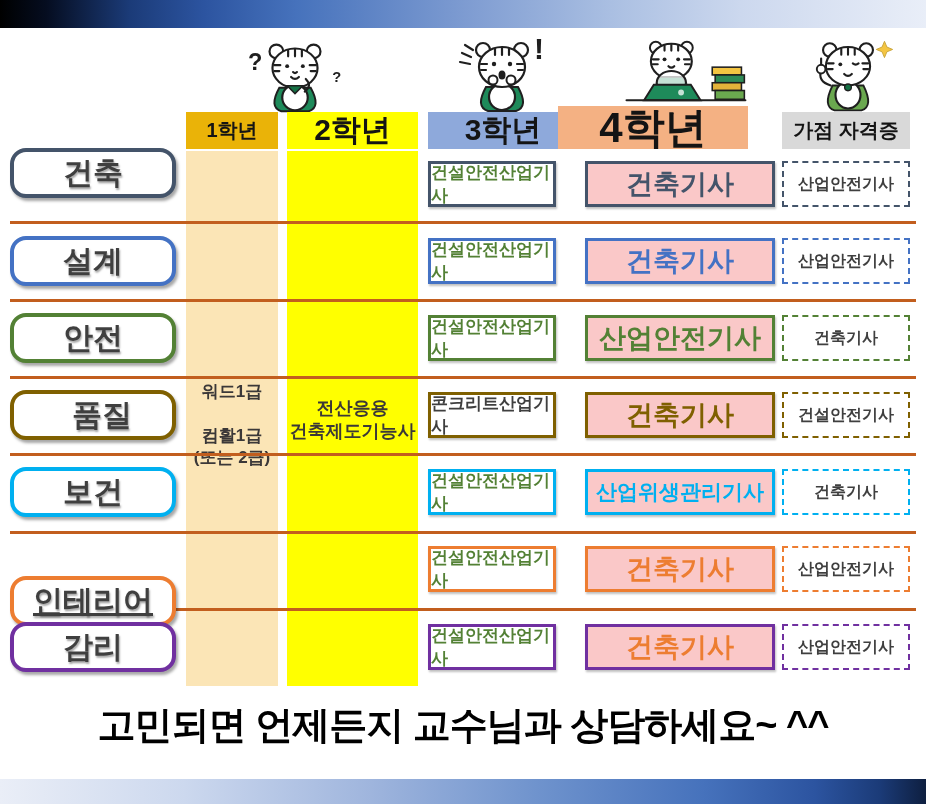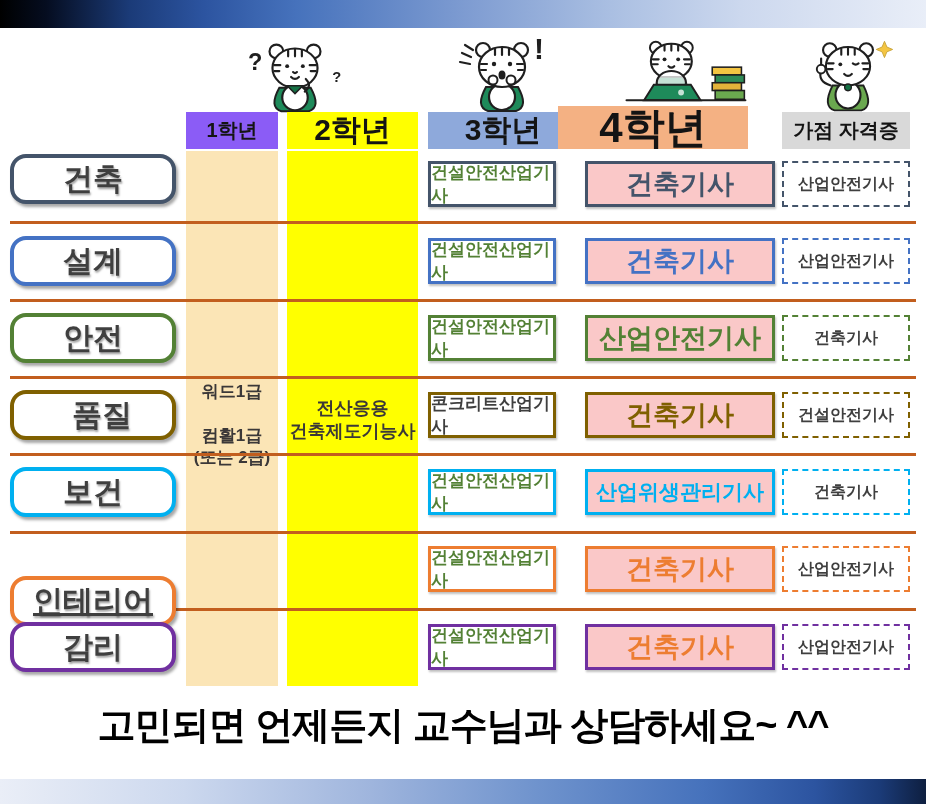--- a/index.html
+++ b/index.html
@@ -146,21 +146,21 @@
       <circle cx="42" cy="34" r="2" fill="#1f1f1f"></circle>
       <path class="tstroke" d="M55 33 q3 2.5 6 0"></path>
       <path class="tstroke" d="M46 44 q4 4 8 0"></path>
       <path class="tstroke" d="M32 56 Q18 52 22 40" stroke-width="3"></path>
       <circle cx="22" cy="39" r="4.5" fill="#fff" stroke="#1f1f1f" stroke-width="2"></circle>
       <path class="tstroke" d="M22 34 v-6"></path>
       <circle cx="50" cy="58" r="3.5" fill="#157145" stroke="#1f1f1f" stroke-width="1.4"></circle>
     </svg>
   </div>
 
-  <div class="hcell" style="left: 186px; width: 92px; font-size: 20px; background-color: #8b5cf6;">1학년</div>
+  <div class="hcell" style="left: 186px; width: 92px; font-size: 20px; background-color: #eab308;">1학년</div>
   <div class="hcell" style="left: 287px; width: 131px; font-size: 30px; background-color: rgb(255, 255, 0);">2학년</div>
   <div class="hcell" style="left: 428px; width: 150px; font-size: 30px; background-color: rgb(142, 169, 219);">3학년</div>
   <div class="hcell big" style="left: 558px; width: 190px; font-size: 42px; background-color: rgb(244, 177, 131);">4학년</div>
   <div class="hcell" style="left: 782px; width: 128px; font-size: 20px; background-color: rgb(217, 217, 217);">가점 자격증</div>
 
   <div class="mergecol" style="left: 186px; width: 92px; background-color: rgb(251, 229, 182);">
     <div class="mtext" style="top:230px; font-size:17px;">
       <div>워드1급</div>
       <div style="height:22px;"></div>
       <div>컴활1급</div>
@@ -174,21 +174,21 @@
     </div>
   </div>
 
   <div class="sep" style="top: 221px; background-color: rgb(194, 94, 30);"></div>
   <div class="sep" style="top: 299px; background-color: rgb(194, 94, 30);"></div>
   <div class="sep" style="top: 376px; background-color: rgb(194, 94, 30);"></div>
   <div class="sep" style="top: 453px; background-color: rgb(194, 94, 30);"></div>
   <div class="sep" style="top: 531px; background-color: rgb(194, 94, 30);"></div>
   <div class="sep" style="top: 608px; background-color: rgb(194, 94, 30);"></div>
 
-  <div class="lbox" style="top: 154px; border-color: rgb(68, 84, 106); justify-content: center;">
+  <div class="lbox" style="top: 148px; border-color: rgb(68, 84, 106); justify-content: center;">
     <span>건축</span>
   </div>
   <div class="g3box" style="top: 161px; border-color: rgb(68, 84, 106); color: rgb(83, 129, 53);">건설안전산업기사</div>
   <div class="g4box" style="top: 161px; border-color: rgb(68, 84, 106); color: rgb(68, 84, 106); background-color: rgb(250, 200, 200);">건축기사</div>
   <div class="bbox" style="top: 161px; border-color: rgb(68, 84, 106); color: rgb(63, 63, 63);">산업안전기사</div>
 
   <div class="lbox" style="top: 236px; border-color: rgb(68, 114, 196);">
     <span>설계</span>
   </div>
   <div class="g3box" style="top: 238px; border-color: rgb(68, 114, 196); color: rgb(83, 129, 53);">건설안전산업기사</div>

